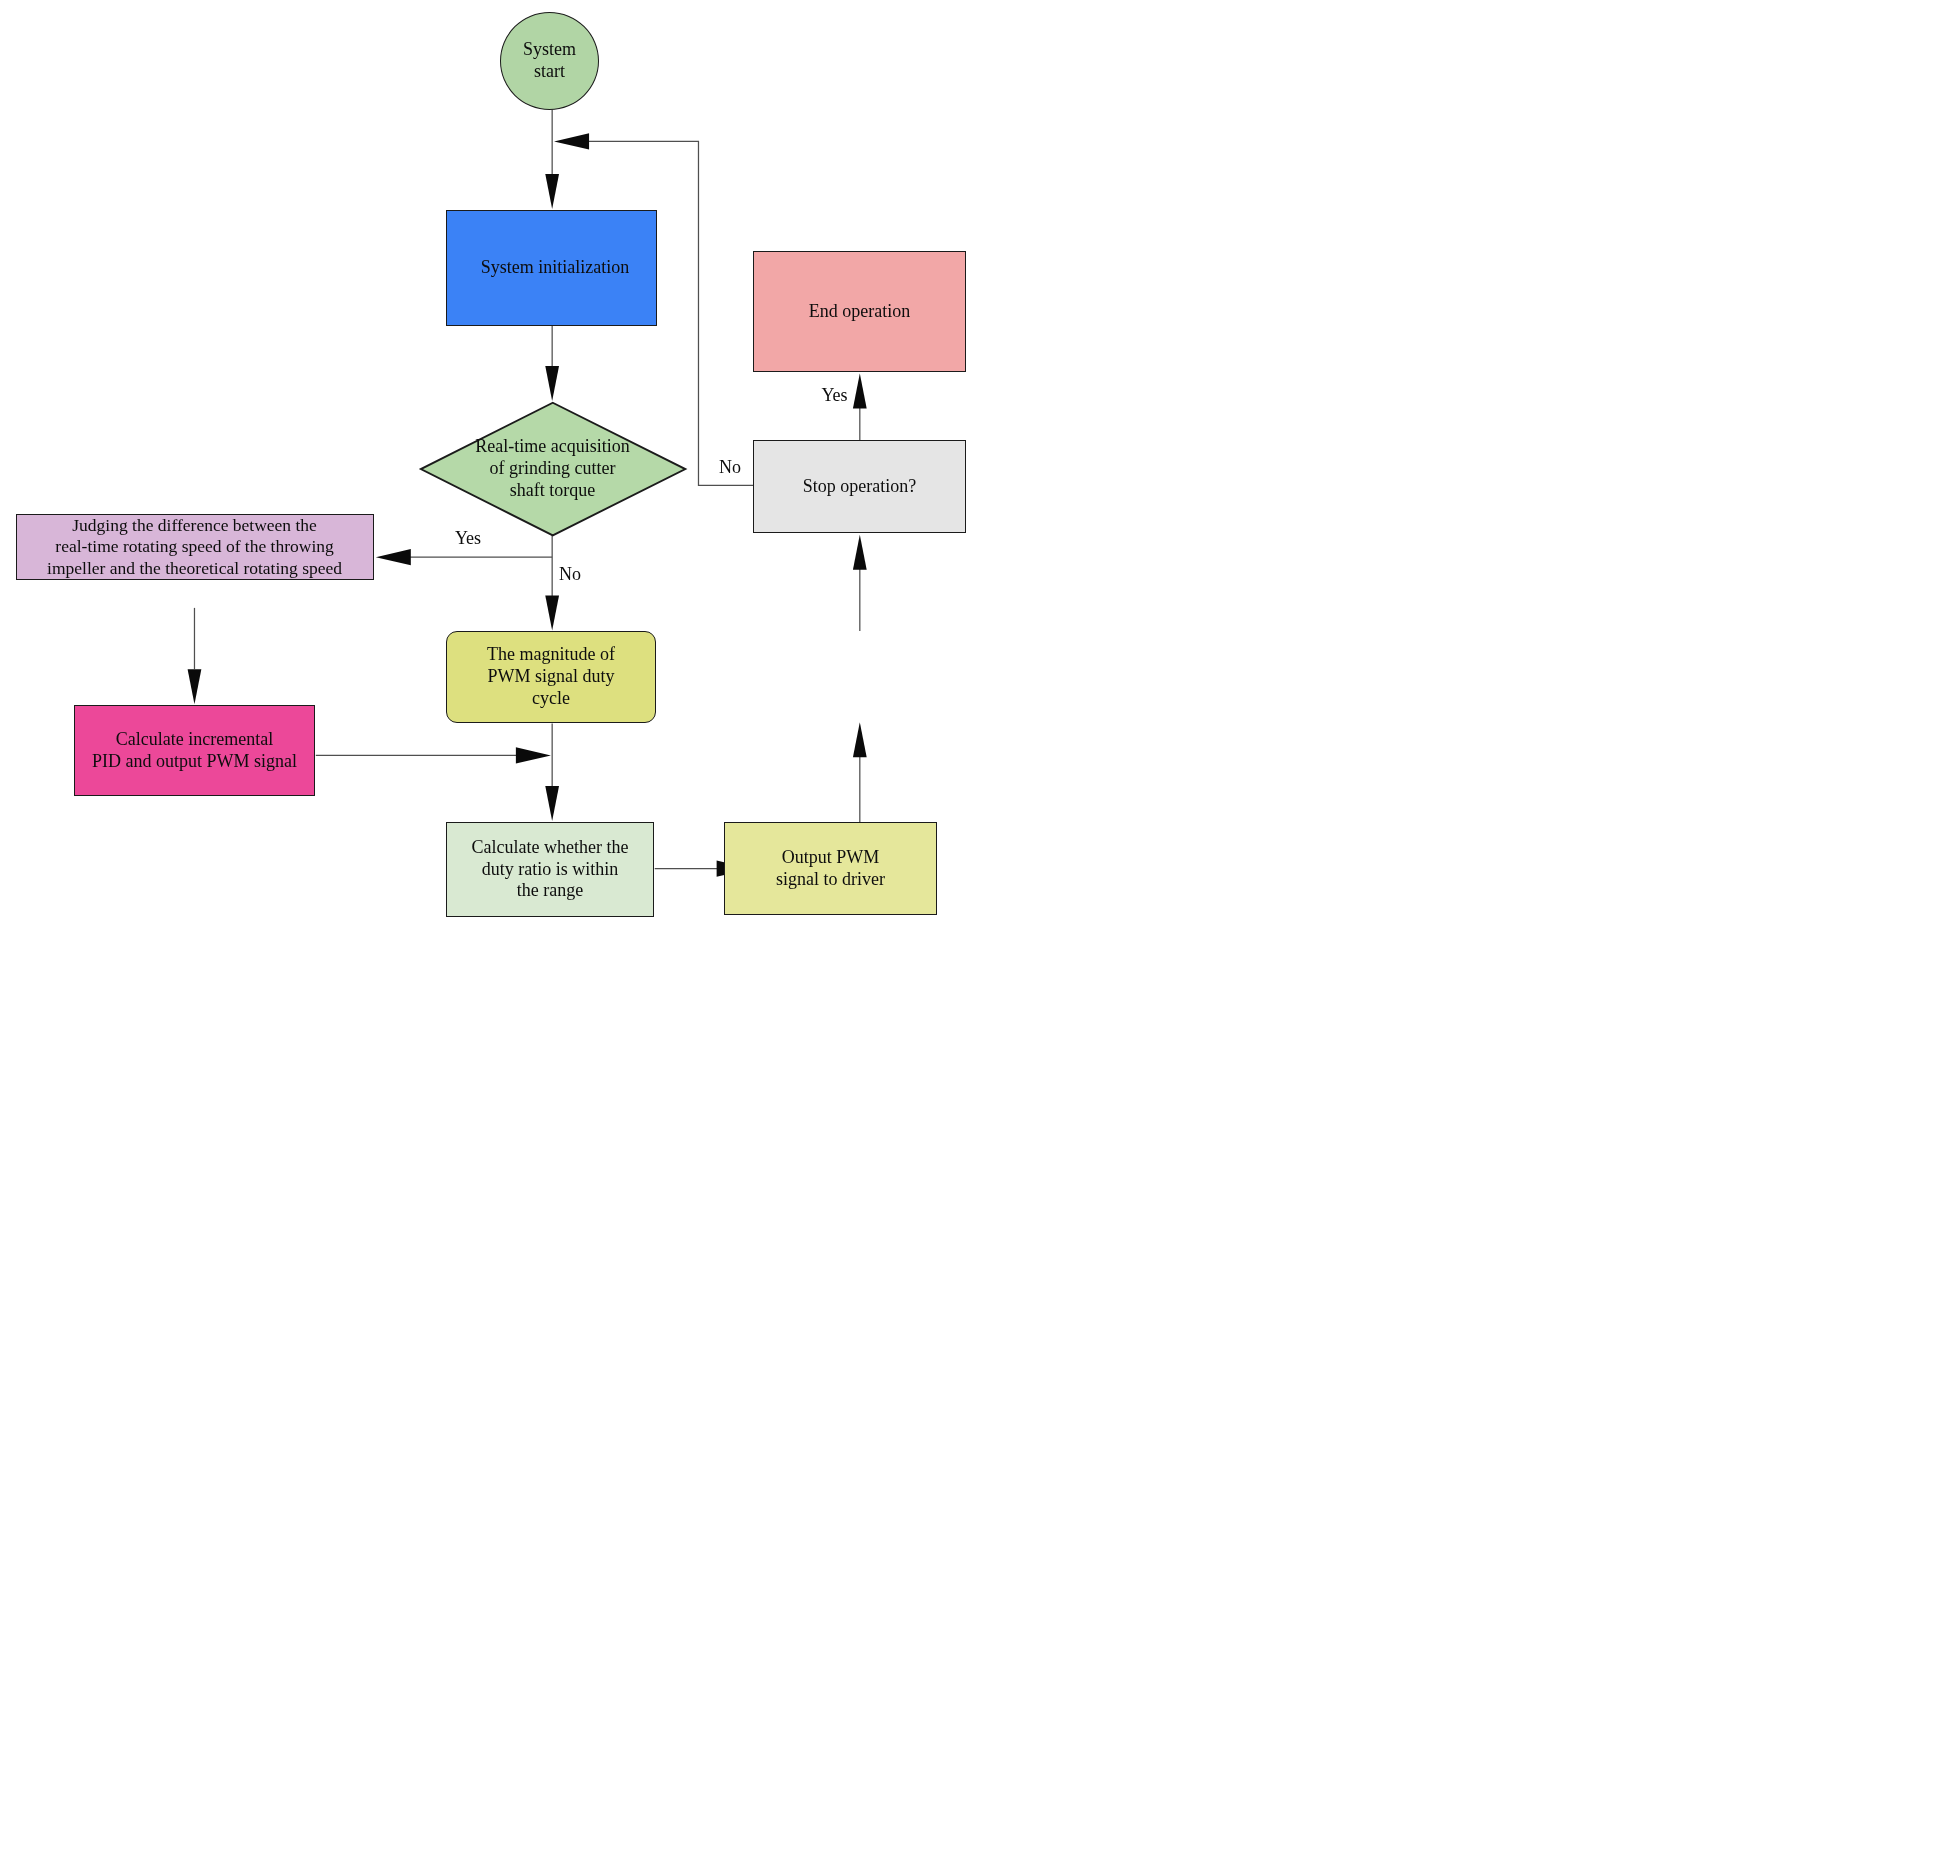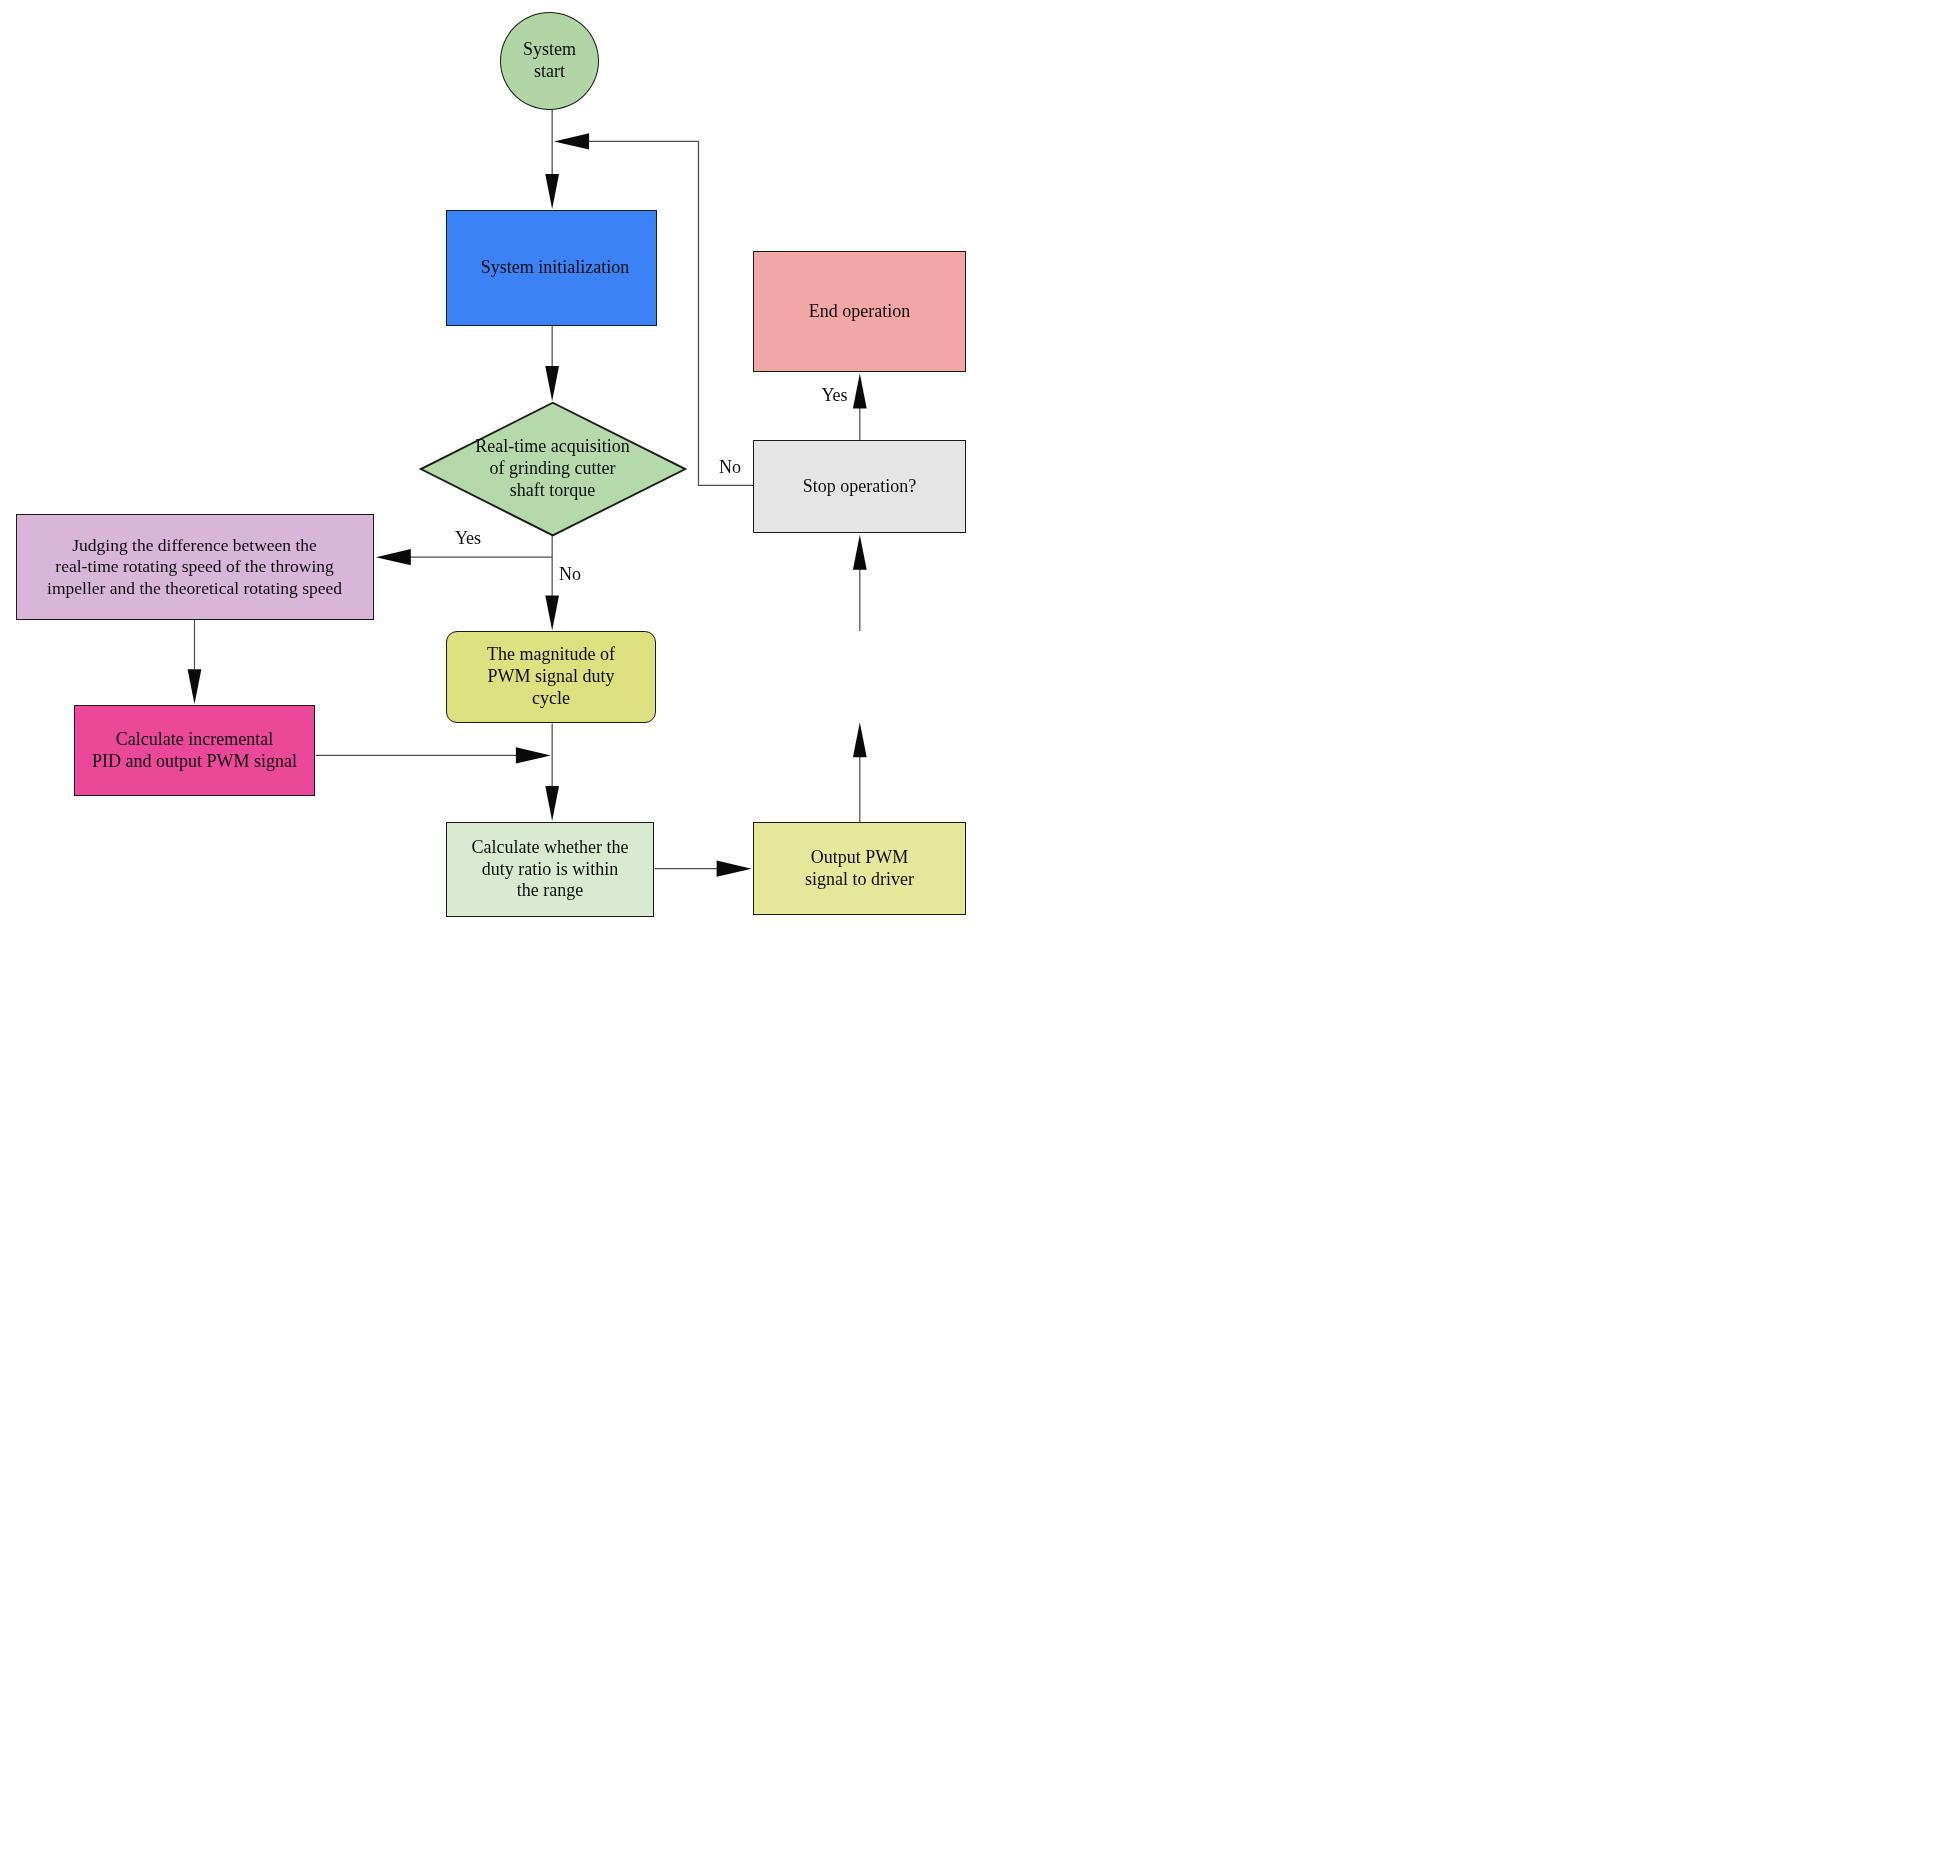--- a/index.html
+++ b/index.html
@@ -94,36 +94,36 @@
 
   <div class="node circle" style="left: 500px; top: 12px; width: 99px; height: 98px; background-color: rgb(177, 213, 165);">System
 start</div>
 
   <div class="node" style="left: 446px; top: 210px; width: 211px; height: 116px; background-color: #3b82f6; padding-left: 7px;">System initialization</div>
 
   <div class="node noborder" style="left:431px;top:414px;width:243px;height:110px;">Real-time acquisition
 of grinding cutter
 shaft torque</div>
 
-  <div class="node" style="left: 15.6px; top: 514px; width: 358px; height: 106px; border-width: 1.9px; font-size: 17.5px; background-color: rgb(216, 182, 216);">Judging the difference between the
+  <div class="node" style="left: 15.6px; top: 514px; width: 358px; height: 66px; border-width: 1.9px; font-size: 17.5px; background-color: rgb(216, 182, 216);">Judging the difference between the
 real-time rotating speed of the throwing
 impeller and the theoretical rotating speed</div>
 
   <div class="node" style="left: 74px; top: 705px; width: 241px; height: 91px; background-color: #ec4899;">Calculate incremental
 PID and output PWM signal</div>
 
   <div class="node" style="left: 446px; top: 631px; width: 210px; height: 92px; background-color: rgb(221, 224, 127); border-radius: 11px;">The magnitude of
 PWM signal duty
 cycle</div>
 
   <div class="node" style="left: 446px; top: 822px; width: 208px; height: 95px; background-color: rgb(217, 233, 210);">Calculate whether the
 duty ratio is within
 the range</div>
 
-  <div class="node" style="left: 753px; top: 822px; width: 213px; height: 93px; background-color: rgb(229, 231, 155);">Output PWM
+  <div class="node" style="left: 724px; top: 822px; width: 213px; height: 93px; background-color: rgb(229, 231, 155);">Output PWM
 signal to driver</div>
 
 
   <div class="node" style="left: 753px; top: 440px; width: 213px; height: 93px; background-color: #e5e5e5;">Stop operation?</div>
 
   <div class="node" style="left: 753px; top: 251px; width: 213px; height: 121px; background-color: rgb(242, 167, 167);">End operation</div>
 
   <div class="elabel" style="left:438px;top:529px;width:60px;">Yes</div>
 
   <div class="elabel" style="left:559px;top:565px;">No</div>

